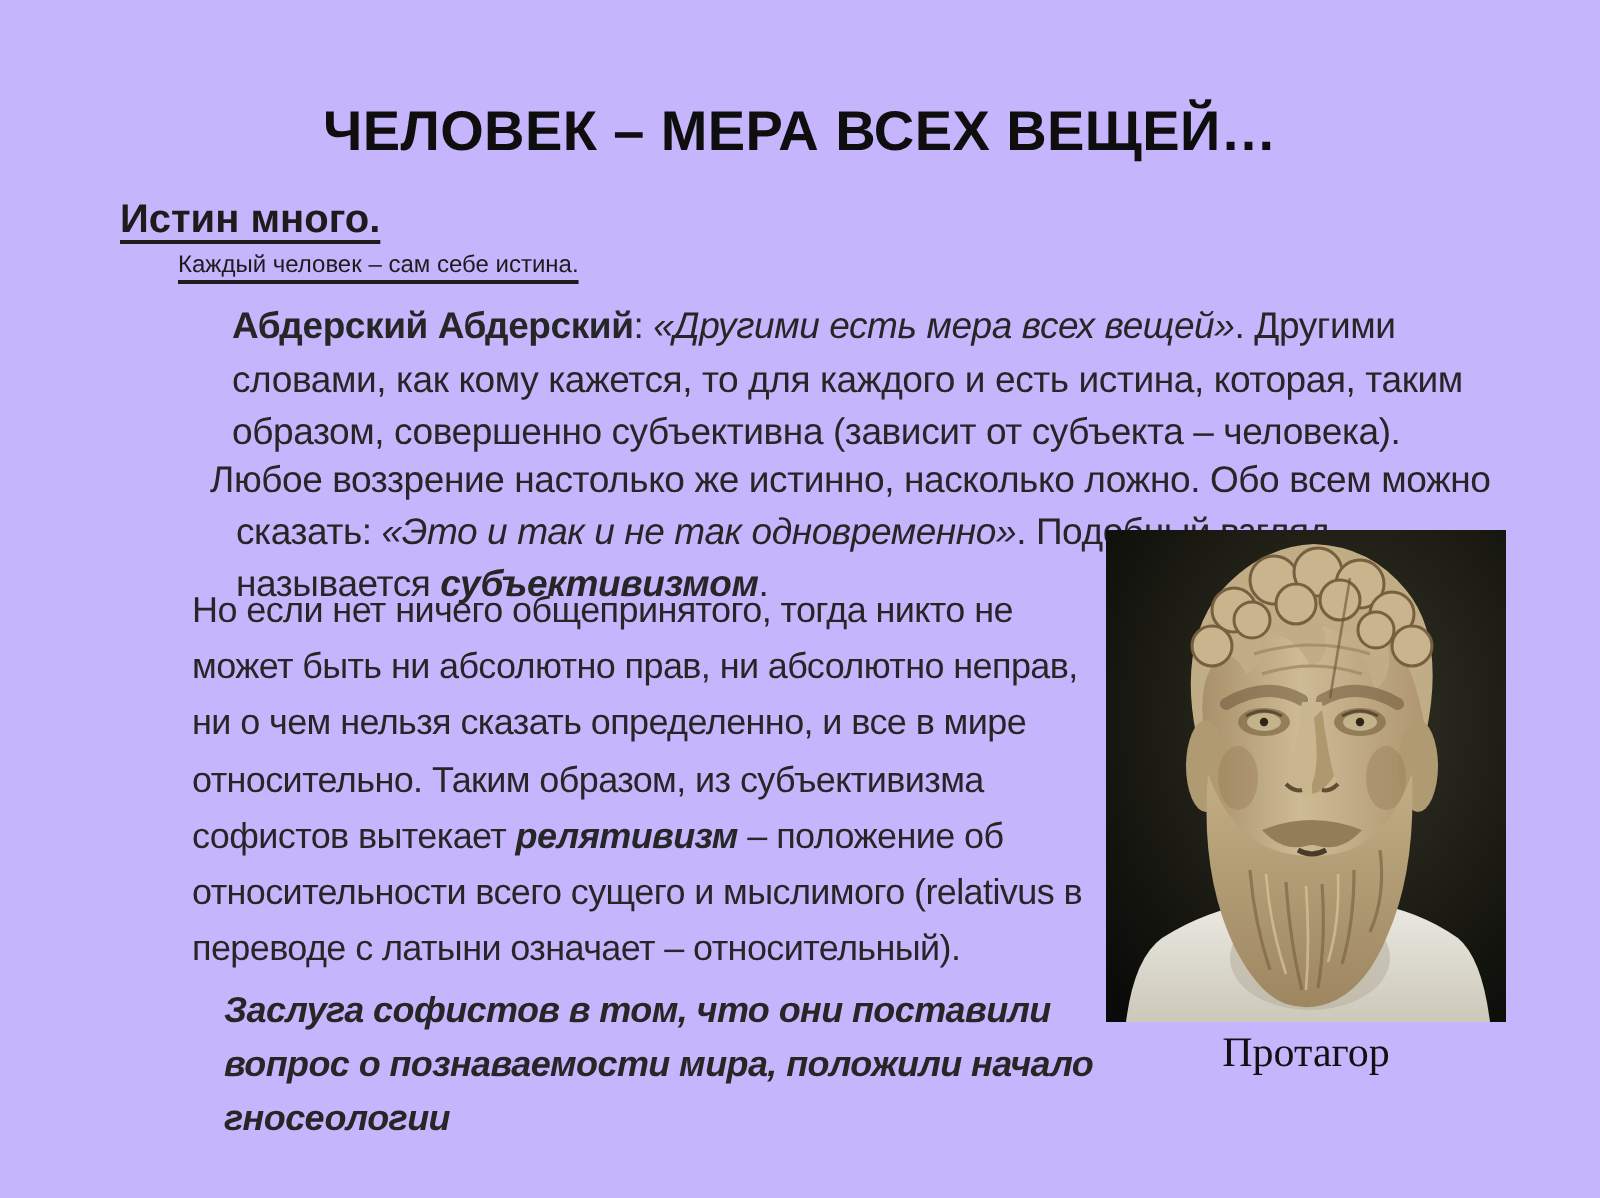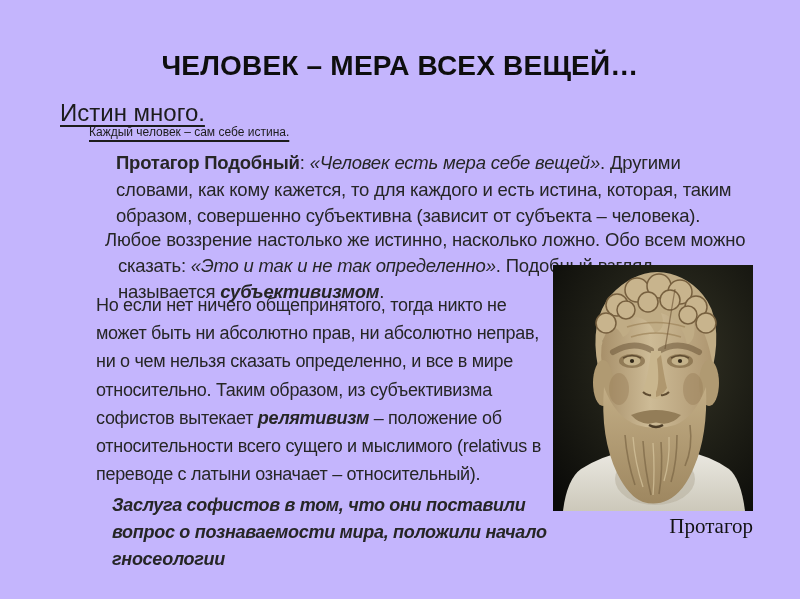--- a/index.html
+++ b/index.html
@@ -10,52 +10,52 @@
   .title{
     position:absolute;top:50px;left:0;width:100%;margin:0;
     text-align:center;font-size:28px;font-weight:700;color:#0e0e0e;
     letter-spacing:0.2px;
   }
   .uline{
     text-decoration:underline;
     text-decoration-thickness:2px;
     text-underline-offset:4px;
   }
-  .h1{position:absolute;top:99px;left:60px;font-size:24px;color:#1c1c1c;}
+  .h1{position:absolute;top:99px;left:60px;font-size:20px;color:#1c1c1c;font-weight:bold;}
   .h2{position:absolute;top:125px;left:89px;font-size:12px;color:#1c1c1c;}
   .para{margin:0;color:#262626;}
   .p1{position:absolute;top:150px;left:116px;width:634px;
       font-size:18.5px;line-height:26.5px;letter-spacing:-0.2px;}
   .p2{position:absolute;top:227px;left:118px;width:630px;text-indent:-13px;
       font-size:18.5px;line-height:26px;letter-spacing:-0.2px;}
   .text-column{position:absolute;top:291px;left:96px;width:456px;}
   .p3{font-size:18px;line-height:28.2px;letter-spacing:-0.3px;}
   .p4{font-size:18px;line-height:27px;letter-spacing:-0.3px;
       margin-top:4px;font-weight:700;font-style:italic;margin-left:16px;}
   .bi{font-weight:700;font-style:italic;margin-top:41px;}
   .photo{position:absolute;left:553px;top:265px;width:200px;margin:0;}
   .photo svg{display:block;}
   .caption{
     font-family:"Liberation Serif",serif;font-size:21px;color:#111;
-    text-align:right;margin-top:3px;
+    text-align:center;margin-top:3px;
   }
 </style>
 </head>
 <body>
 
 <div class="slide">
 
   <h1 class="title">ЧЕЛОВЕК – МЕРА ВСЕХ ВЕЩЕЙ…</h1>
 
   <div class="h1 uline">Истин много.</div>
   <div class="h2 uline">Каждый человек – сам себе истина.</div>
 
-  <p class="para p1"><b>Протагор Подобный</b><span>: </span><i>«Человек есть мера себе вещей»</i><span>. Другими словами, как кому кажется, то для каждого и есть истина, которая, таким образом, совершенно субъективна (зависит от субъекта – человека).</span></p>
+  <p class="para p1"><b>Абдерский Абдерский</b><span>: </span><i>«Другими есть мера всех вещей»</i><span>. Другими словами, как кому кажется, то для каждого и есть истина, которая, таким образом, совершенно субъективна (зависит от субъекта – человека).</span></p>
 
-  <p class="para p2"><span>Любое воззрение настолько же истинно, насколько ложно. Обо всем можно сказать: </span><i>«Это и так и не так определенно»</i><span>. Подобный взгляд называется </span><span class="bi">субъективизмом</span><span>.</span></p>
+  <p class="para p2"><span>Любое воззрение настолько же истинно, насколько ложно. Обо всем можно сказать: </span><i>«Это и так и не так одновременно»</i><span>. Подобный взгляд называется </span><span class="bi">субъективизмом</span><span>.</span></p>
 
   <div class="text-column">
     <p class="para p3"><span>Но если нет ничего общепринятого, тогда никто не может быть ни абсолютно прав, ни абсолютно неправ, ни о чем нельзя сказать определенно, и все в мире относительно. Таким образом, из субъективизма софистов вытекает </span><span class="bi">релятивизм</span><span> – положение об относительности всего сущего и мыслимого (relativus в переводе с латыни означает – относительный).</span></p>
     <p class="para p4">Заслуга софистов в том, что они поставили вопрос о познаваемости мира, положили начало гносеологии</p>
   </div>
 
   <figure class="photo">
     <svg width="200" height="246" viewBox="0 0 200 246" xmlns="http://www.w3.org/2000/svg">
       <defs>
         <radialGradient id="bg" cx="58%" cy="38%" r="80%">

